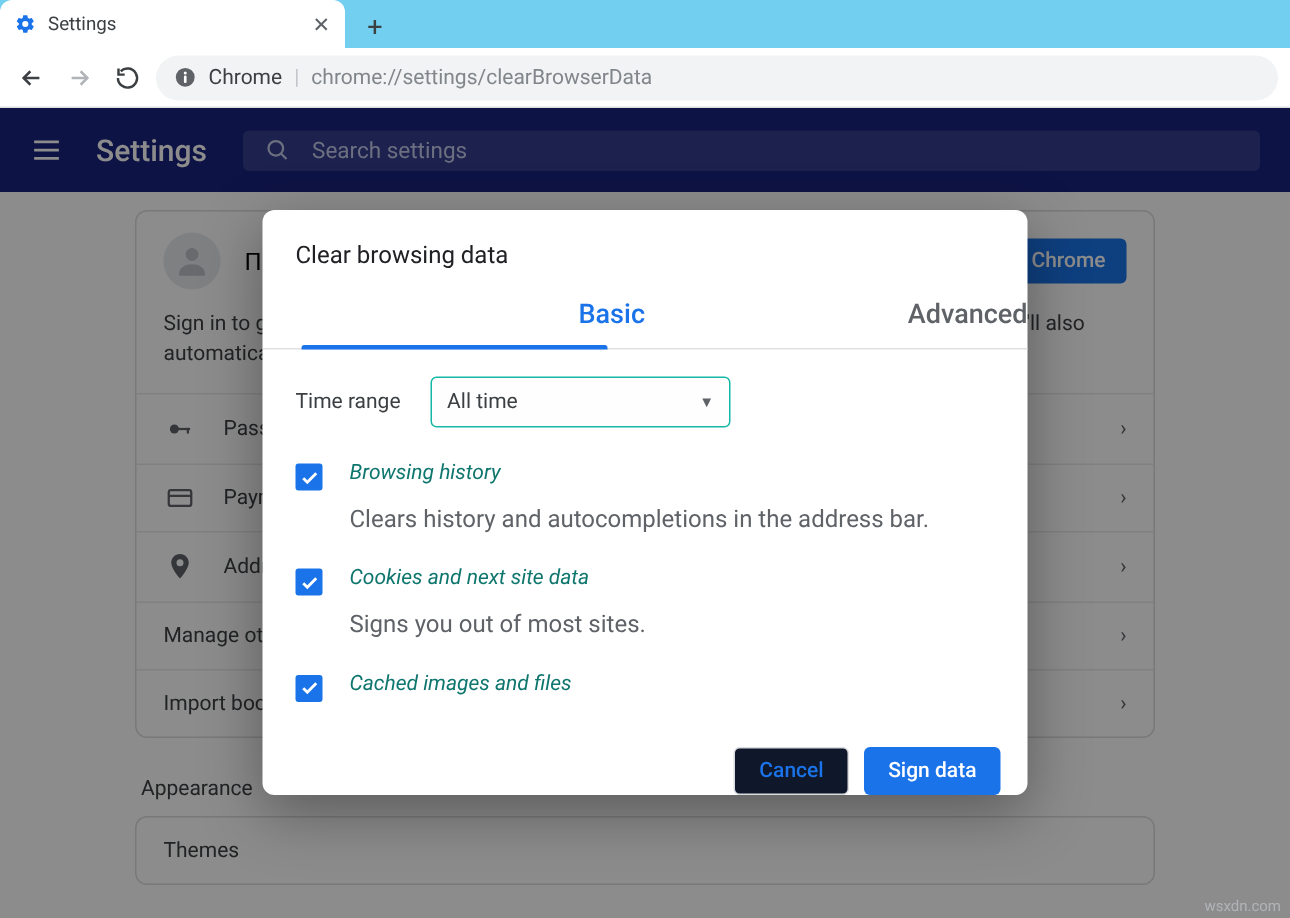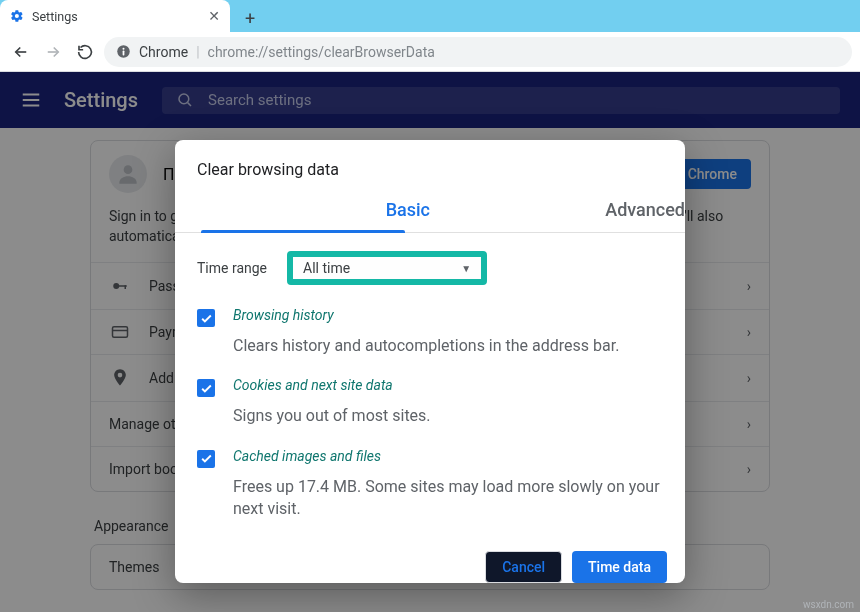--- a/index.html
+++ b/index.html
@@ -47,21 +47,21 @@
 
   
   .dialog { position: absolute; top: 140px; left: 50%; transform: translateX(-50%); width: 510px; background: #fff; border-radius: 8px; box-shadow: 0 12px 40px rgba(0,0,0,0.35); }
   .dlgtitle { font-size: 16px; color: #202124; padding: 20px 22px 8px 22px; }
   .tabs { display: flex; border-bottom: 1px solid #e0e0e0; }
   .dtab { flex: 1; text-align: right; padding: 12px 0; font-size: 18px; font-weight: 500; color: #5f6368; cursor: pointer; position: relative; }
   .dtab.active { color: #1a73e8; }
   .dtab.active::after { content: ""; position: absolute; left: 10%; right: 10%; bottom: -1px; height: 3px; background: #1a73e8; border-radius: 2px 2px 0 0; }
   .dlgbody { padding: 18px 22px 4px 22px; }
   .timerow { display: flex; align-items: center; gap: 20px; font-size: 14px; color: #3c4043; margin-bottom: 22px; }
-  .select { width: 200px; height: 34px; border: 6px solid #14b8a6; border-radius: 4px; padding: 0 10px; display: flex; align-items: center; justify-content: space-between; font-size: 14px; color: #3c4043; cursor: pointer; background: #fefefe; }
+  .select { width: 200px; height: 34px; border: 1px solid #14b8a6; border-radius: 4px; padding: 0 10px; display: flex; align-items: center; justify-content: space-between; font-size: 14px; color: #3c4043; cursor: pointer; background: #fefefe; }
   .select .tri { color: #5f6368; font-size: 10px; }
   .checkrow { display: flex; gap: 18px; margin-bottom: 20px; }
   .checkbox { width: 18px; height: 18px; background: #1a73e8; border-radius: 2px; flex: none; display: flex; align-items: center; justify-content: center; margin-top: 2px; cursor: pointer; }
   .checkbox svg { display: block; }
   .checktext .ctitle { font-size: 14px; color: #0f766e; margin-bottom: 2px; font-style: italic; }
   .checktext .cdesc { font-size: 16px; color: #5f6368; line-height: 1.4; margin-top: 12px; }
   .dlgactions { display: flex; justify-content: flex-end; gap: 10px; padding: 6px 18px 0 18px; }
   .btn { border-radius: 4px; padding: 7px 16px; font-size: 14px; font-weight: 500; cursor: pointer; }
   .btn.cancel { background: #0f172a; color: #1a73e8; border: 1px solid #dadce0; }
   .btn.primary { background: #1a73e8; color: #fff; border: none; }
@@ -229,23 +229,22 @@
     </div>
 
     <div class="checkrow">
       <div class="checkbox">
         <svg width="13" height="13" viewBox="0 0 24 24" fill="none" stroke="#fff" stroke-width="3.5">
             <path d="M4 12.5l5 5L20 6.5"></path>
           </svg>
       </div>
       <div class="checktext">
         <div class="ctitle">Cached images and files</div>
-        <div class="cdesc">Frees up 17.4 MB. Some sites may load more slowly on your next visit.</div>
       </div>
     </div>
   </div>
   <div class="dlgactions">
     <button class="btn cancel">Cancel</button>
-    <button class="btn primary">Time data</button>
+    <button class="btn primary">Sign data</button>
   </div>
 </div>
 
 <div class="footer-watermark">wsxdn.com</div>
 
 </body></html>

